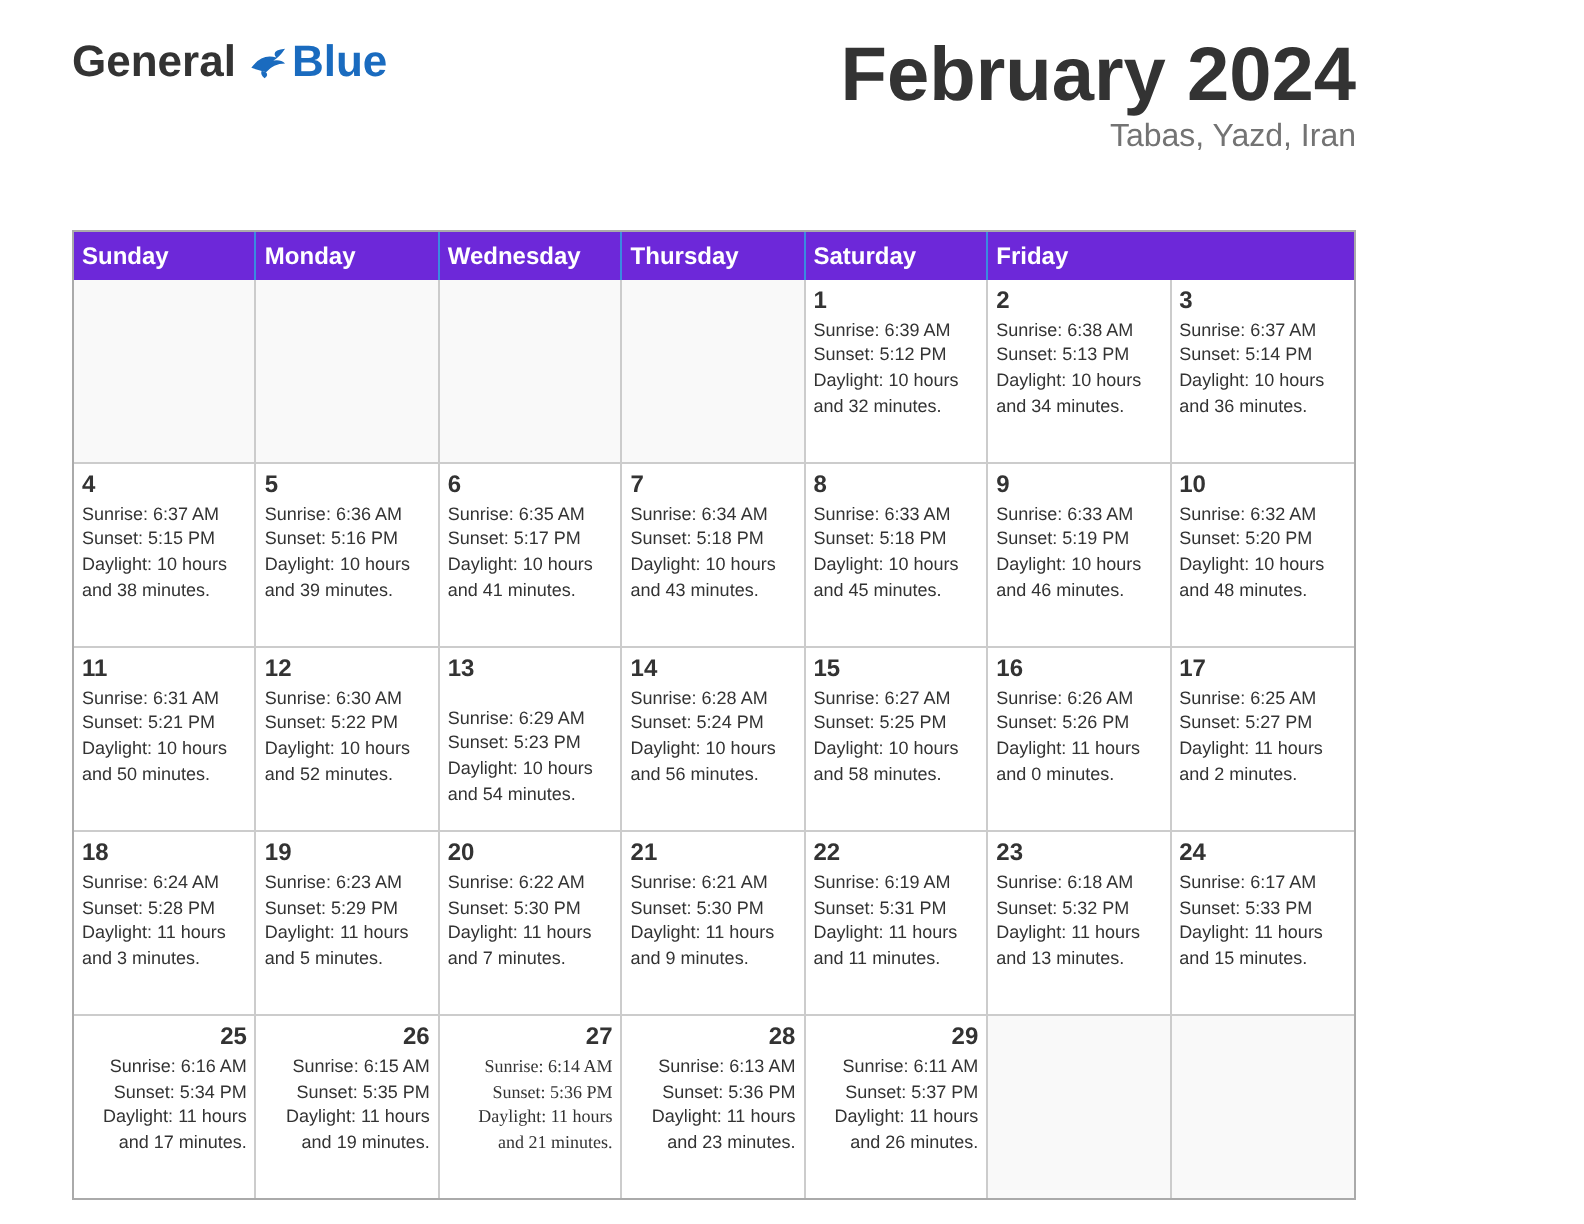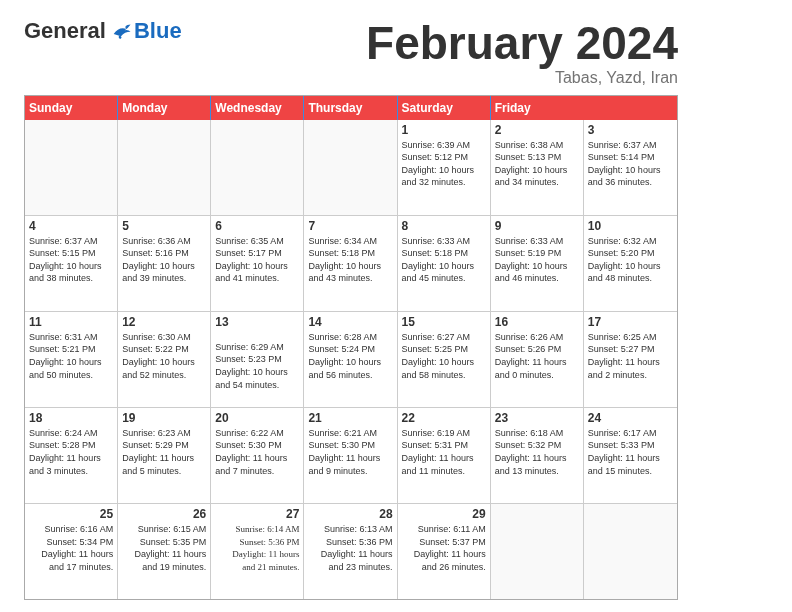--- a/index.html
+++ b/index.html
@@ -6,23 +6,24 @@
     body {
       font-family: Arial, sans-serif;
       background: #fff;
       width: 792px;
       height: 612px;
       overflow: hidden;
     }
     .page {
       width: 700px;
       height: 612px;
-      padding: 18px 22px 12px 24px;
-      display: flex;
-      flex-direction: column;
+      padding: 18px 22px 12px 36px;
+      display: flex;
+      flex-direction: column;
+      gap: 29px;
     }
     .header {
       display: flex;
       justify-content: space-between;
       align-items: flex-start;
       margin-bottom: 8px;
     }
     .logo {
       display: flex;
       flex-direction: column;
@@ -38,38 +39,38 @@
     }
     .logo-bird {
       width: 22px;
       height: 18px;
       margin-left: 2px;
     }
     .title-area {
       text-align: right;
     }
     .month-title {
-      font-size: 46px;
+      font-size: 38px;
       font-weight: bold;
       color: #333;
       line-height: 1.1;
     }
     .location {
       font-size: 16px;
       color: #737373;
     }
     .calendar {
       flex: 1;
       display: flex;
       flex-direction: column;
     }
     .cal-header {
       display: grid;
       grid-template-columns: repeat(7, 1fr);
-      background: #ef4444;
+      background: #6d28d9;
     }
     .cal-header-cell {
       color: #fff;
       font-size: 12px;
       font-weight: bold;
       padding: 5px 4px;
       text-align: left;
       border-right: 1px solid #3a8be0;
     }
     .cal-header-cell:last-child { border-right: none; }

